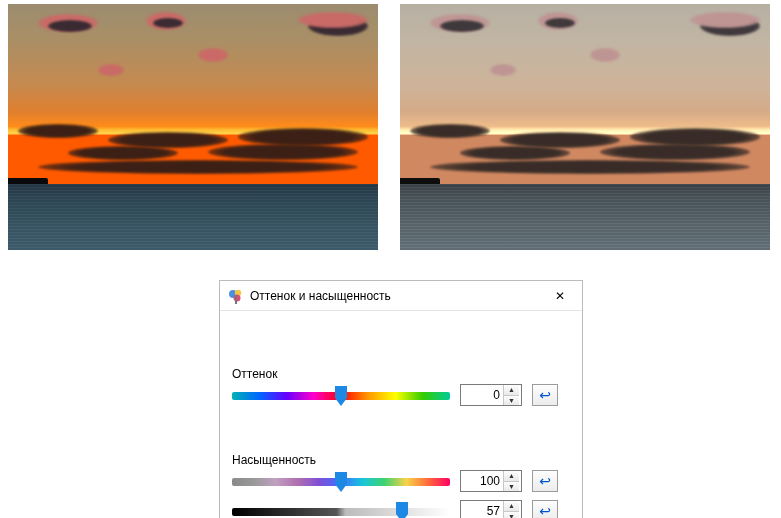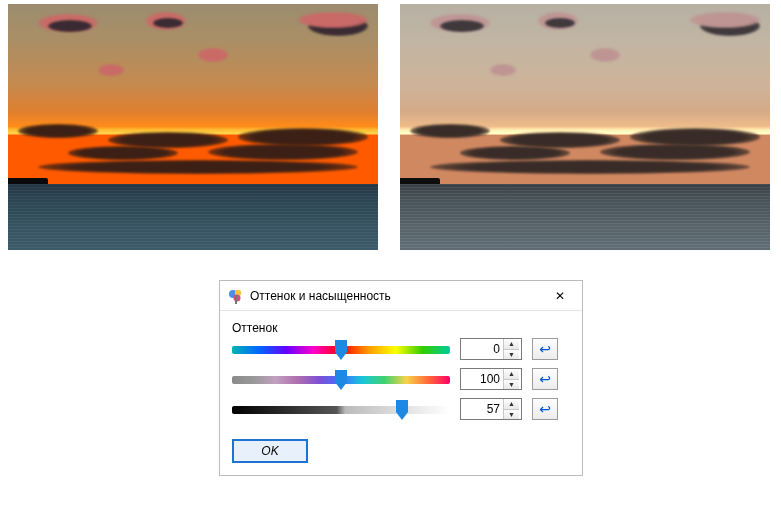--- a/index.html
+++ b/index.html
@@ -73,21 +73,21 @@
   .titlebar .title { flex: 0 0 auto; }
   .titlebar .spacer { flex: 1; }
   .titlebar .close {
     width: 44px; height: 30px;
     display:flex; align-items:center; justify-content:center;
     cursor: pointer;
   }
 
   .content { padding: 10px 12px 2px 12px; }
   .row { margin-bottom: 6px; }
-  .row .label { margin-bottom: 2px; display:block; }
+  .row .label { margin-bottom: 2px; display:block;margin-top:46px; }
   .row .controls {
     display:flex; align-items:center; gap:10px;
   }
   .slider {
     position:relative; width:218px; height:24px; flex:0 0 218px;
   }
   .slider .track {
     position:absolute; left:0; right:0; top:9px; height:8px;
     border-radius:2px;
   }
@@ -235,20 +235,21 @@
               </div>
           </div>
         </div>
         <div class="reset">
           <span>↩</span>
         </div>
       </div>
     </div>
 
     <div class="row">
+      <span class="label">Насыщенность</span>
       <div class="controls">
         <div class="slider">
           <div class="track sat-track"></div>
           <div class="thumb" style="left:50%">
             <svg width="16" height="20" viewBox="0 0 16 20">
                 <path d="M2 0 H14 V12 L8 20 L2 12 Z" fill="#1e88e5"></path>
               </svg>
           </div>
         </div>
         <div class="spin">

